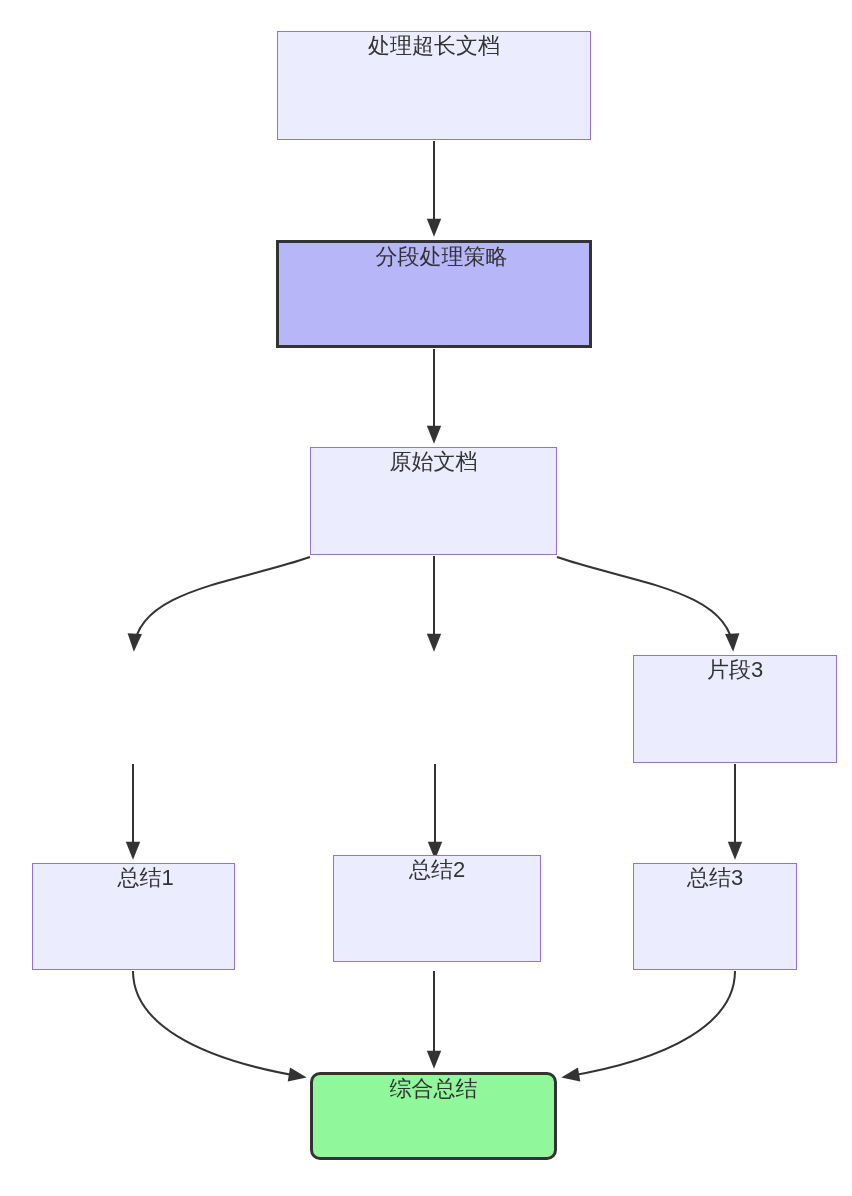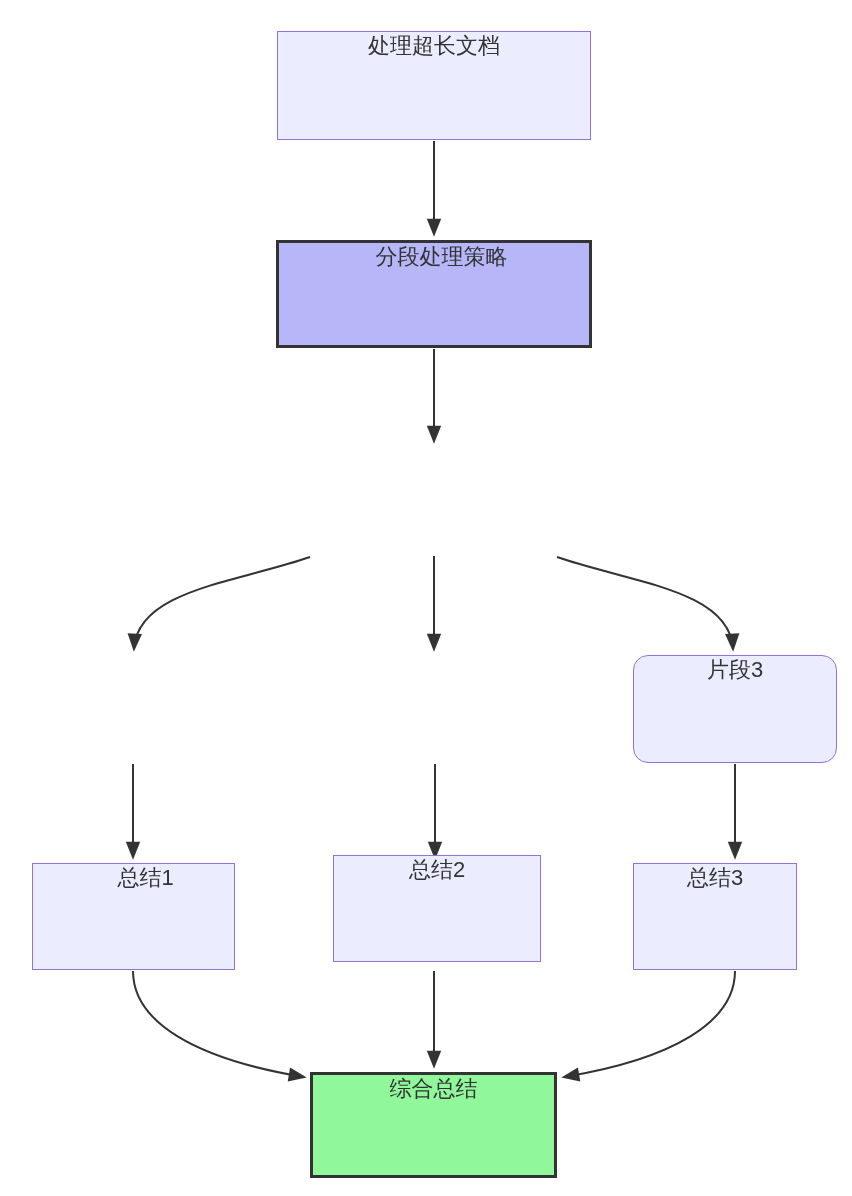--- a/index.html
+++ b/index.html
@@ -51,25 +51,25 @@
   }
   .node.success {
     background: var(--success-fill, #90F79B);
     border: 3px solid var(--success-border, #333333);
   }
   #node-a  { left: 277px; top: 31px;   width: 314px; height: 109px; }
   #node-b  { left: 276px; top: 240px;  width: 316px; height: 108px; }
   #node-c  { left: 310px; top: 447px;  width: 247px; height: 108px; }
   #node-d1 { left: 32px;  top: 655px;  width: 203px; height: 108px; }
   #node-d2 { left: 333px; top: 655px;  width: 204px; height: 108px; }
-  #node-d3 { left: 633px; top: 655px;  width: 204px; height: 108px; border-radius: 15px; }
+  #node-d3 { left: 633px; top: 655px;  width: 204px; height: 108px; }
   #node-s1 { left: 32px;  top: 863px;  width: 203px; height: 107px; padding-left: 24px; }
   #node-s2 { left: 333px; top: 855px;  width: 208px; height: 107px; }
   #node-s3 { left: 633px; top: 863px;  width: 164px; height: 107px; }
-  #node-k  { left: 310px; top: 1072px; width: 247px; height: 106px; }
+  #node-k  { left: 310px; top: 1072px; width: 247px; height: 88px; border-radius: 10px; }
 </style>
 </head>
 <body>
 
 <div class="canvas">
 
   <svg class="edge-layer" viewBox="0 0 852 1196" xmlns="http://www.w3.org/2000/svg">
     <defs>
       <marker id="arrowhead" viewBox="0 0 10 10" refX="8.5" refY="5" markerWidth="10" markerHeight="9" orient="auto" markerUnits="strokeWidth">
         <path class="arrowhead-shape" d="M0,1 L10,5 L0,9 z"></path>
@@ -93,20 +93,23 @@
   </svg>
 
   <div class="node" id="node-a">
     <span>处理超长文档</span>
   </div>
 
   <div class="node highlight" id="node-b">
     <span>分段处理策略</span>
   </div>
 
+  <div class="node" id="node-c">
+    <span>原始文档</span>
+  </div>
 
 
 
   <div class="node" id="node-d3">
     <span>片段3</span>
   </div>
 
   <div class="node" id="node-s1">
     <span>总结1</span>
   </div>

